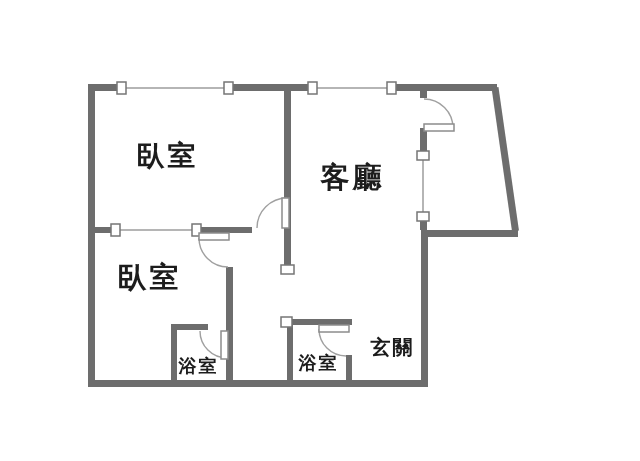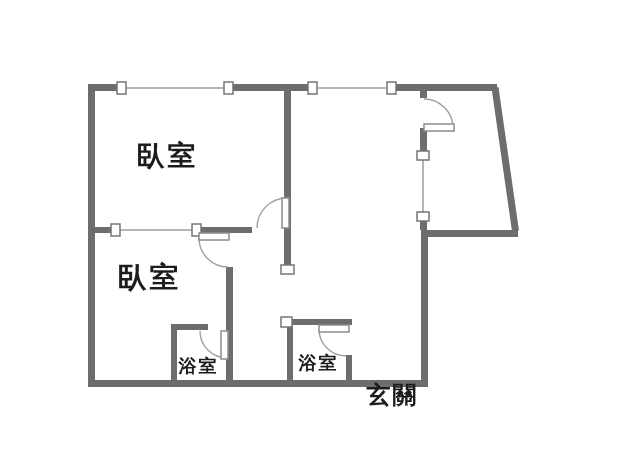--- a/index.html
+++ b/index.html
@@ -27,21 +27,21 @@
     white-space:nowrap;
     line-height:1;
     text-indent:3px; 
   }
   .lbl-bedroom1{left:166px;top:156px;font-size:28px;}
   .lbl-living  {left:351px;top:177px;font-size:29px;}
   .lbl-kitchen {left:473px;top:177px;font-size:26px;}
   .lbl-bedroom2{left:148px;top:277px;font-size:29px;}
   .lbl-bath1   {left:197px;top:366px;font-size:18px;letter-spacing:2px;}
   .lbl-bath2   {left:317px;top:363px;font-size:18px;letter-spacing:2px;}
-  .lbl-entry   {left:391px;top:347px;font-size:24px;letter-spacing:2px;margin-top:48px;}
+  .lbl-entry   {left:391px;top:347px;font-size:20px;letter-spacing:2px;}
 </style>
 </head>
 <body>
 
 <div id="stage">
 
   <svg id="plan-svg" width="640" height="461" viewBox="0 0 640 461">
 
     <g>
       <rect class="wall" x="88" y="84" width="7" height="303"></rect>
@@ -112,18 +112,19 @@
       <path class="door-arc" d="M 200 331 A 27 27 0 0 0 227 358"></path>
       <rect class="door-panel" x="221" y="331" width="7" height="28"></rect>
     </g>
     <g>
       <path class="door-arc" d="M 319 329 A 27 27 0 0 0 346 356"></path>
       <rect class="door-panel" x="319" y="325" width="30" height="7"></rect>
     </g>
   </svg>
 
   <div class="lbl lbl-bedroom1">臥室</div>
+  <div class="lbl lbl-living">客廳</div>
   <div class="lbl lbl-bedroom2">臥室</div>
   <div class="lbl lbl-bath1">浴室</div>
   <div class="lbl lbl-bath2">浴室</div>
   <div class="lbl lbl-entry">玄關</div>
 
 </div>
 
 </body></html>

